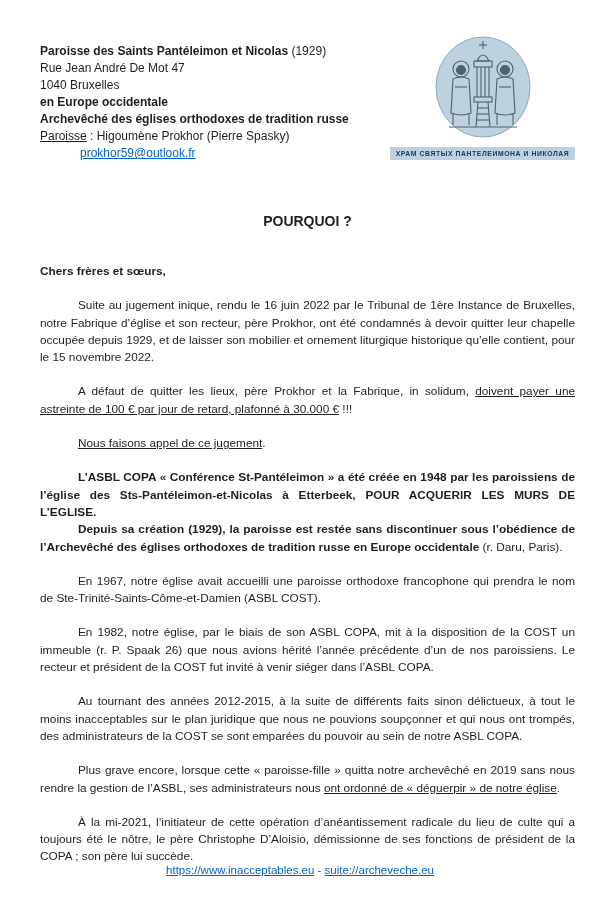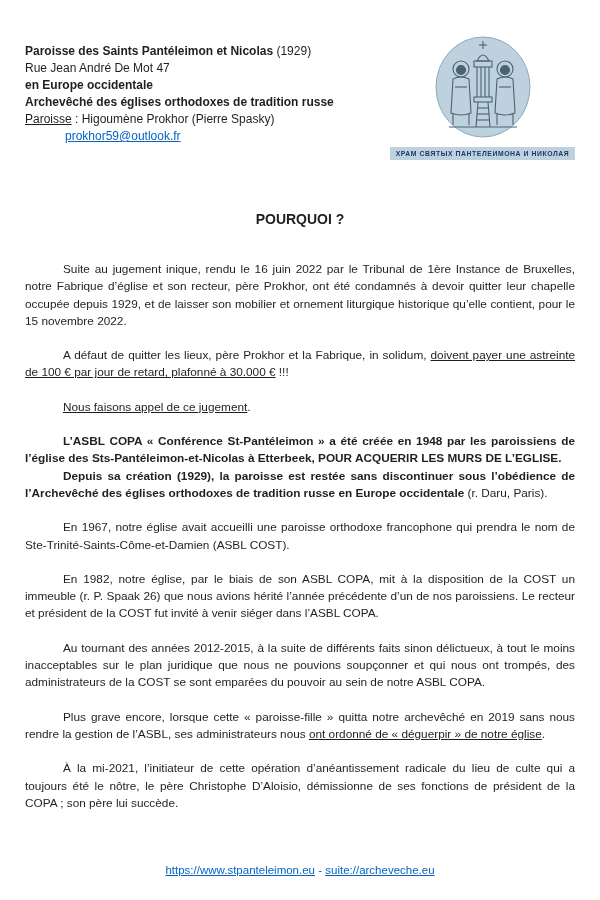--- a/index.html
+++ b/index.html
@@ -7,21 +7,21 @@
     --ink:#1f1f1f;
     --logo-fill:#bdd2de;
     --logo-line:#4d6270;
     --banner-text:#1f3864;
   }
   *{margin:0;padding:0;box-sizing:border-box;}
   html,body{background:#fff;}
   .page{
     width:600px;height:900px;position:relative;background:#fff;
     font-family:"Liberation Sans", sans-serif;color:var(--ink);
-    padding:43px 25px 0 25px;overflow:hidden;
+    padding:43px 25px 0 40px;overflow:hidden;
   }
   
   .header{display:flex;justify-content:space-between;align-items:flex-start;}
   .header-left{font-size:12px;line-height:17px;}
   .b{font-weight:bold;}
   .u{text-decoration:underline;}
   .email-line{margin-left:40px;}
   .link{color:var(--link);text-decoration:underline;cursor:pointer;}
   .header-logo{width:185px;flex:0 0 185px;margin-top:-8px;text-align:center;}
   .logo-banner{
@@ -50,20 +50,21 @@
 </style>
 </head>
 <body>
 
 <div class="page">
 
   <div class="header">
     <div class="header-left">
       <div><span class="b">Paroisse des Saints Pantéleimon et Nicolas</span><span> (1929)</span></div>
       <div>Rue Jean André De Mot 47</div>
+      <div>1040 Bruxelles</div>
       <div class="b">en Europe occidentale</div>
       <div class="b">Archevêché des églises orthodoxes de tradition russe</div>
       <div><span class="u">Paroisse</span><span> : Higoumène Prokhor (Pierre Spasky)</span></div>
       <div class="email-line"><a class="link">prokhor59@outlook.fr</a></div>
     </div>
 
     <div class="header-logo">
       <svg width="100" height="104" viewBox="0 0 100 104" aria-hidden="true">
         <ellipse cx="50" cy="52" rx="47" ry="50" fill="var(--logo-fill)" stroke="#8fa9ba" stroke-width="1"></ellipse>
         <g stroke="var(--logo-line)" stroke-width="1.1" fill="none">
@@ -103,29 +104,30 @@
       </svg>
       <div class="logo-banner">ХРАМ СВЯТЫХ ПАНТЕЛЕИМОНА И НИКОЛАЯ</div>
     </div>
   </div>
 
   <div class="title-block">
     <div class="title-line2">POURQUOI ?</div>
   </div>
 
   <div class="docbody">
+      <p class="para"><span class="f-b">Chers frères et sœurs,</span></p>
       <p class="para indent justify"><span>Suite au jugement inique, rendu le 16 juin 2022 par le Tribunal de 1ère Instance de Bruxelles, notre Fabrique d’église et son recteur, père Prokhor, ont été condamnés à devoir quitter leur chapelle occupée depuis 1929, et de laisser son mobilier et ornement liturgique historique qu’elle contient, pour le 15 novembre 2022.</span></p>
       <p class="para indent justify"><span>A défaut de quitter les lieux, père Prokhor et la Fabrique, </span><span class="f-i">in solidum</span><span>, </span><span class="f-u">doivent payer une astreinte de 100 € par jour de retard, plafonné à 30.000 €</span><span> !!!</span></p>
       <p class="para indent"><span class="f-u">Nous faisons appel de ce jugement</span><span>.</span></p>
       <p class="para indent justify"><span class="f-b">L’ASBL COPA « Conférence St-Pantéleimon » a été créée en 1948 par les paroissiens de l’église des Sts-Pantéleimon-et-Nicolas à Etterbeek, POUR ACQUERIR LES MURS DE L’EGLISE.</span></p>
       <p class="para indent justify tight"><span class="f-b">Depuis sa création (1929), la paroisse est restée sans discontinuer sous l’obédience de l’Archevêché des églises orthodoxes de tradition russe en Europe occidentale</span><span> (r. Daru, Paris).</span></p>
       <p class="para indent justify"><span>En 1967, notre église avait accueilli une paroisse orthodoxe francophone qui prendra le nom de Ste-Trinité-Saints-Côme-et-Damien (ASBL COST).</span></p>
       <p class="para indent justify"><span>En 1982, notre église, par le biais de son ASBL COPA, mit à la disposition de la COST un immeuble (r. P. Spaak 26) que nous avions hérité l’année précédente d’un de nos paroissiens. Le recteur et président de la COST fut invité à venir siéger dans l’ASBL COPA.</span></p>
       <p class="para indent justify"><span>Au tournant des années 2012-2015, à la suite de différents faits sinon délictueux, à tout le moins inacceptables sur le plan juridique que nous ne pouvions soupçonner et qui nous ont trompés, des administrateurs de la COST se sont emparées du pouvoir au sein de notre ASBL COPA.</span></p>
       <p class="para indent justify"><span>Plus grave encore, lorsque cette « paroisse-fille » quitta notre archevêché en 2019 sans nous rendre la gestion de l’ASBL, ses administrateurs nous </span><span class="f-u">ont ordonné de « déguerpir » de notre église</span><span>.</span></p>
       <p class="para indent justify"><span>À la mi-2021, l’initiateur de cette opération d’anéantissement radicale du lieu de culte qui a toujours été le nôtre, le père Christophe D’Aloisio, démissionne de ses fonctions de président de la COPA ; son père lui succède.</span></p>
     </div>
 
   <div class="footer">
-    <a class="link">https://www.stpanteleimon.eu</a><span class="sep"> - </span><a class="link">suite://archeveche.eu</a>
+    <a class="link">https://www.inacceptables.eu</a><span class="sep"> - </span><a class="link">suite://archeveche.eu</a>
   </div>
 
 </div>
 
 </body></html>

